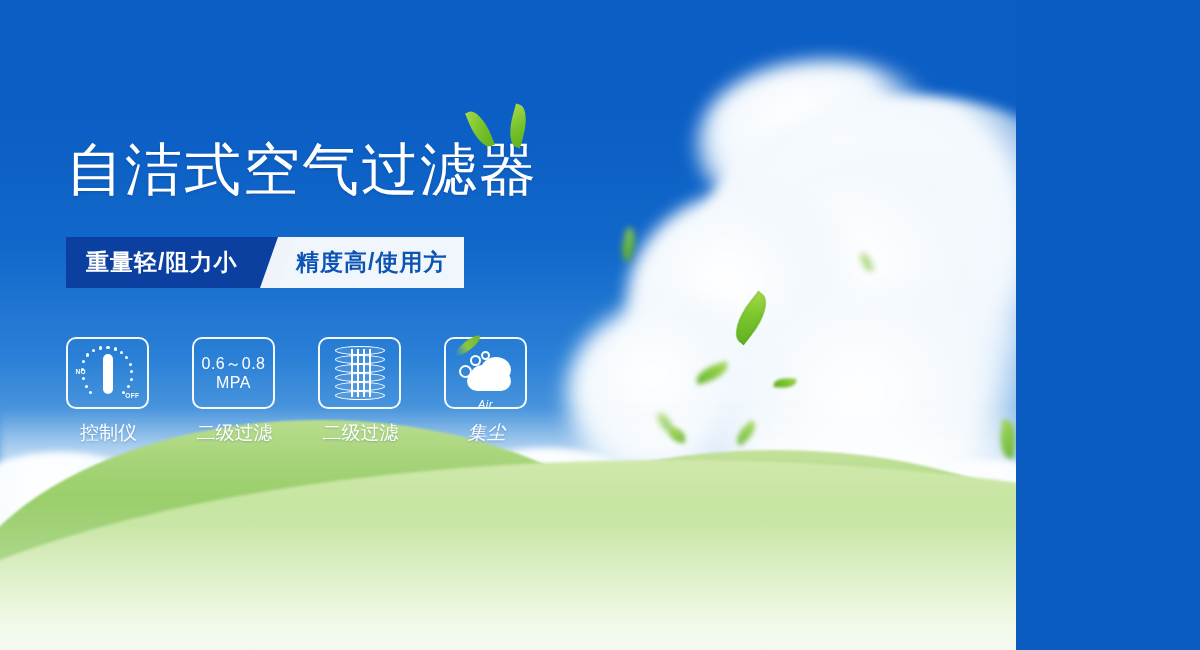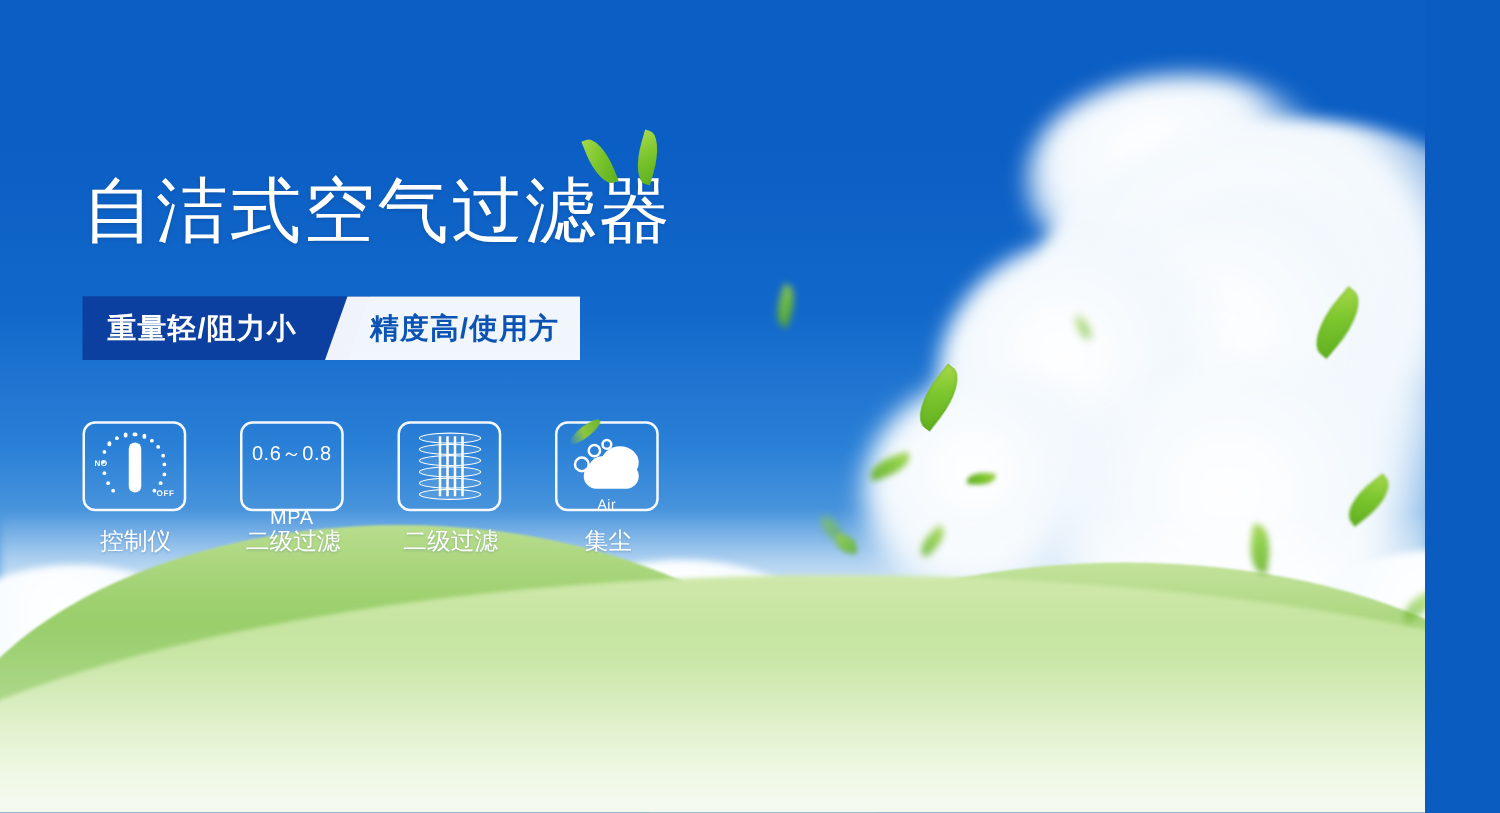--- a/index.html
+++ b/index.html
@@ -5,21 +5,21 @@
   * { margin:0; padding:0; box-sizing:border-box; }
   html, body { width:1200px; height:650px; overflow:hidden; }
   body {
     font-family: "Liberation Sans", "DejaVu Sans", sans-serif;
     background:#0a5cc0;
   }
 
   
   .banner {
     position:relative;
-    width:1140px;
+    width:1016px;
     height:650px;
     overflow:hidden;
     background:linear-gradient(to bottom,
         #0b5ec4 0%,
         #0b5ec4 18%,
         #1268ca 38%,
         #2a80d6 55%,
         #63a6e2 70%,
         #a8cfee 80%,
         #d6e8f6 87%,
@@ -132,32 +132,32 @@
     font-size:23px; font-weight:700; color:#0b54b4; letter-spacing:1px;
   }
 
   
   .features {
     position:absolute; left:66px; top:337px;
     display:flex;
     align-items:flex-start;
   }
   .feature { width:85px; margin-right:41px; text-align:center; }
-  .feature:last-child { margin-right:0; }
+  .feature:last-child { margin-right:0;font-style:italic; }
   .fbox {
     width:83px; height:72px;
     border:2px solid rgba(255,255,255,.95);
     border-radius:10px;
     display:flex; flex-direction:column;
     align-items:center; justify-content:center;
     position:relative;
   }
   .fbox .btxt {
     color:#fff; font-size:16px; line-height:19px; font-weight:400;
-    letter-spacing:.5px; white-space:nowrap;margin-top:32px;
+    letter-spacing:.5px; white-space:nowrap;
   }
   .flabel {
     margin-top:11px;
     color:#ffffff; font-size:19px; font-weight:400; white-space:nowrap;
     text-shadow:0 1px 2px rgba(0,50,110,.25);
   }
 
   
   .gauge { position:relative; width:62px; height:56px; }
   .gauge .dot {

